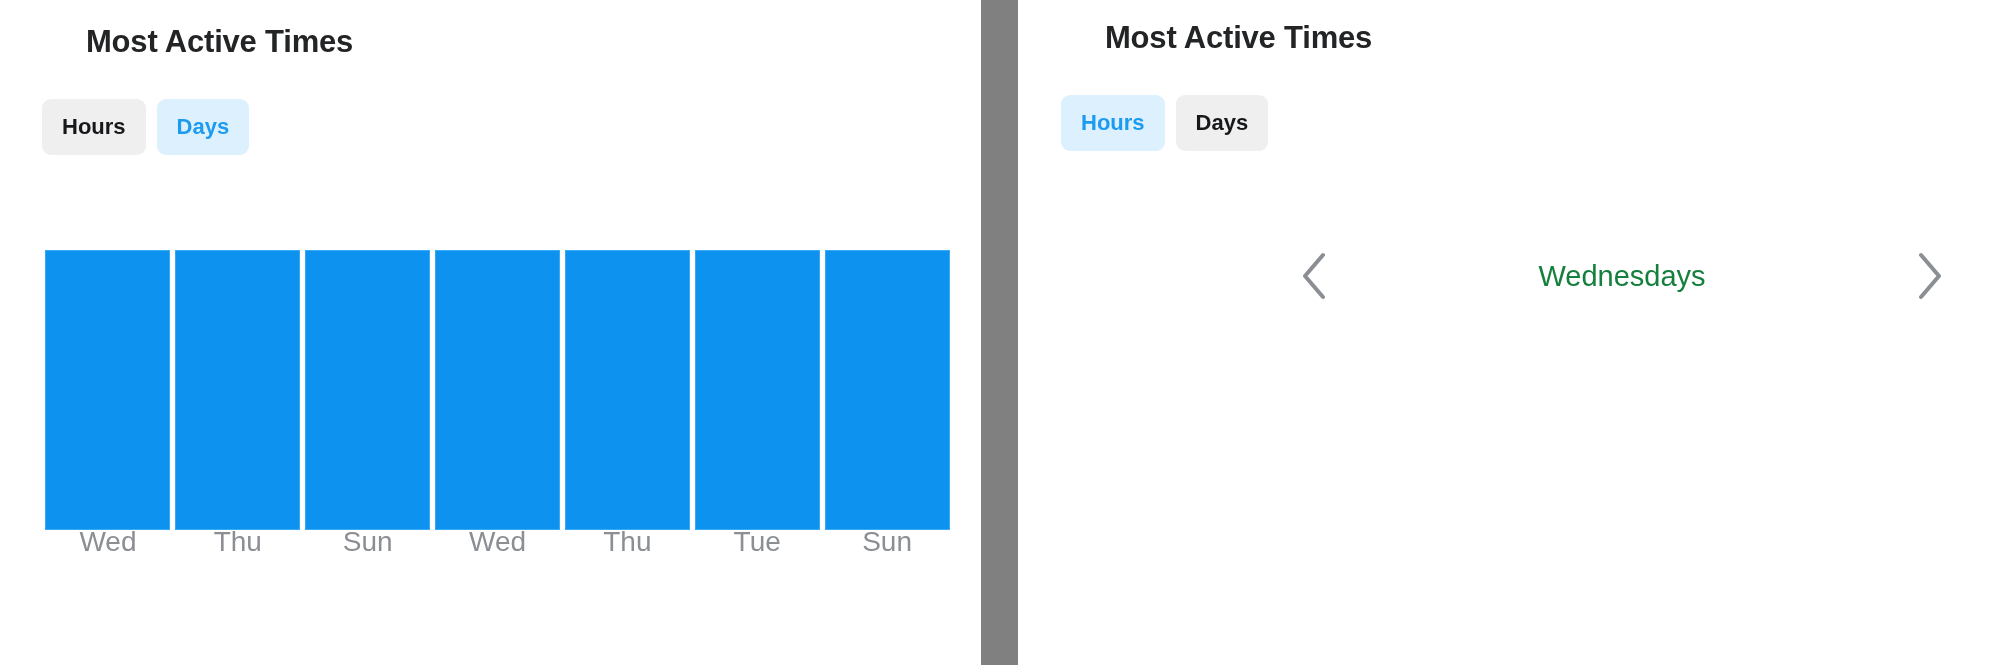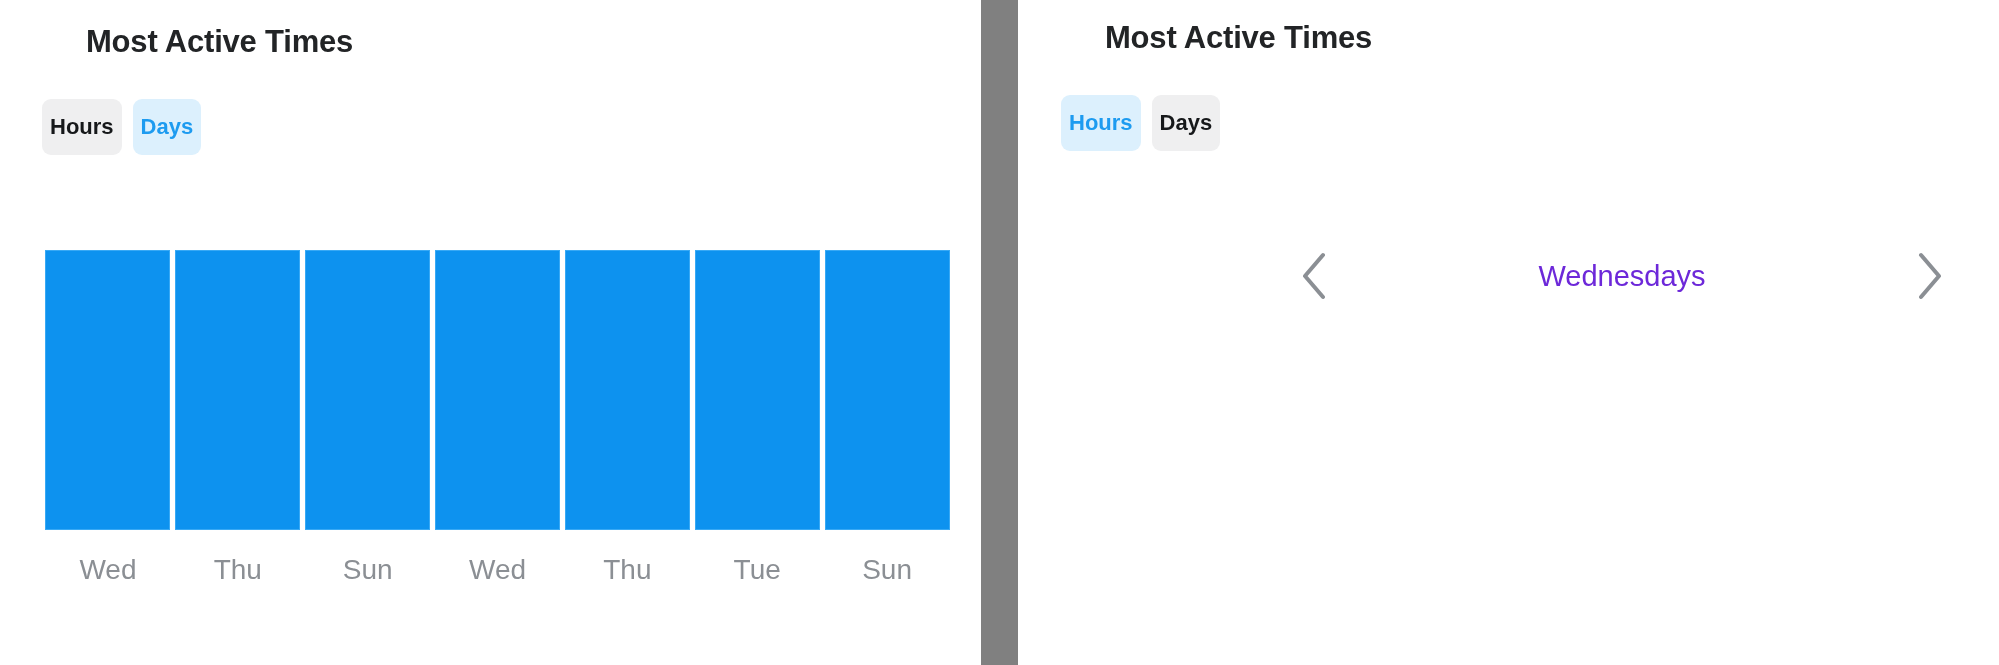--- a/index.html
+++ b/index.html
@@ -31,59 +31,59 @@
 
   
   .tabs{position:absolute;display:flex;gap:11px;}
   #panel-days .tabs{left:42px;top:99px;}
   #panel-hours .tabs{left:42px;top:95px;}
 
   .tab{
     display:flex;align-items:center;justify-content:center;
     height:56px;border-radius:9px;
     font-size:22px;font-weight:bold;
-    padding:0 8px;box-sizing:border-box;
+    padding:0 20px;box-sizing:border-box;
     cursor:pointer;user-select:none;white-space:nowrap;
   }
   .tab.inactive{background:#efeff0;color:#16181a;}
   .tab.active{background:#dcf0fd;color:#1d9bf0;}
 
   
   .day-nav{
     position:absolute;left:268px;top:248px;
     width:670px;height:56px;
     display:flex;align-items:center;justify-content:space-between;
   }
   .nav-arrow{
     width:54px;height:54px;
     display:flex;align-items:center;justify-content:center;
     cursor:pointer;flex:0 0 auto;
   }
   .nav-arrow svg{display:block;}
   .day-nav-label{
     flex:1 1 auto;text-align:center;
-    font-size:29px;color:#6d28d9;font-weight:normal;white-space:nowrap;
+    font-size:29px;color:#15803d;font-weight:normal;white-space:nowrap;
   }
 
   
   .chart{position:absolute;display:flex;align-items:flex-end;}
   #chart-days{left:45px;top:250px;width:905px;height:280px;gap:5px;}
 
   .bar-col{flex:1 1 0;height:100%;display:flex;align-items:flex-end;}
   .bar{
     width:100%;
     background:#0d92ef;
     border:1px solid #38a9f5;
     box-sizing:border-box;
     cursor:pointer;
   }
 
   
   .axis{position:absolute;display:flex;}
-  #axis-days{left:45px;top:554px;width:905px;gap:4px;}
+  #axis-days{left:45px;top:526px;width:905px;gap:4px;}
   .axis-label{
     flex:1 1 0;text-align:center;
     font-size:28px;color:#8b8f94;white-space:nowrap;
   }
 </style>
 </head>
 <body>
 
 <div class="stage">
 

